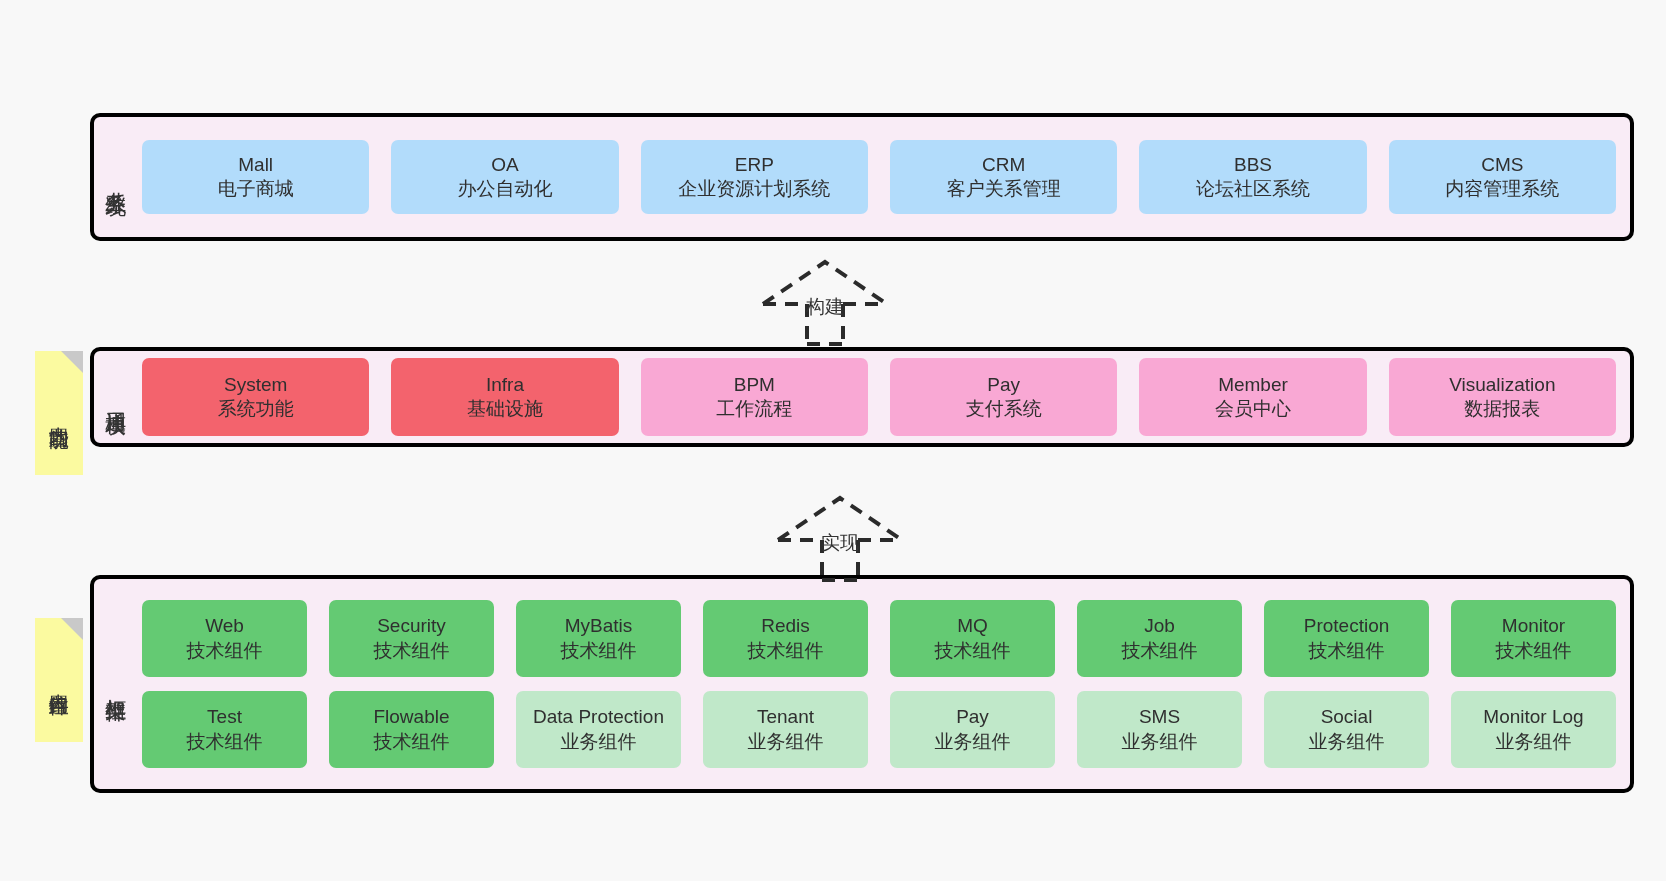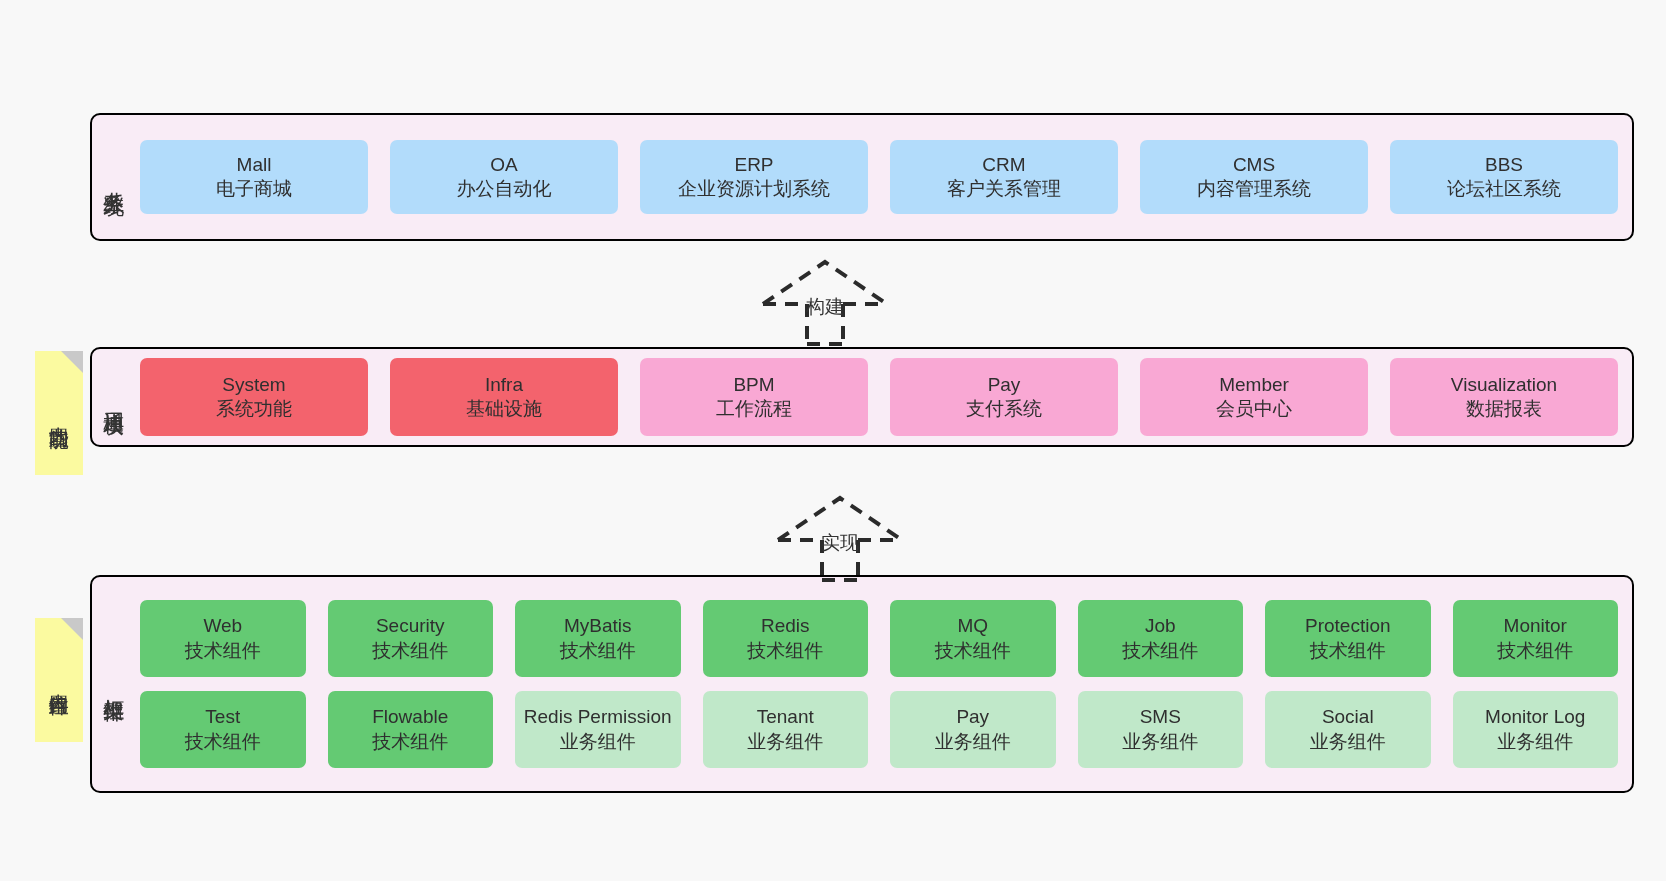--- a/index.html
+++ b/index.html
@@ -18,21 +18,21 @@
 
   .canvas {
     position: absolute;
     inset: 0;
   }
 
   
   .layer {
     position: absolute;
     box-sizing: border-box;
-    border: 2px solid #000000;
+    border: 4px solid #000000;
     border-radius: 10px;
     background: #f9ecf6;
     display: flex;
     align-items: stretch;
   }
   .layer-title {
     flex: 0 0 auto;
     width: 44px;
     display: flex;
     align-items: center;
@@ -154,26 +154,26 @@
         </div>
         <div class="card h-blue">
           <span class="t1">ERP</span>
           <span class="t2">企业资源计划系统</span>
         </div>
         <div class="card h-blue">
           <span class="t1">CRM</span>
           <span class="t2">客户关系管理</span>
         </div>
         <div class="card h-blue">
+          <span class="t1">BBS</span>
+          <span class="t2">论坛社区系统</span>
+        </div>
+        <div class="card h-blue">
           <span class="t1">CMS</span>
           <span class="t2">内容管理系统</span>
-        </div>
-        <div class="card h-blue">
-          <span class="t1">BBS</span>
-          <span class="t2">论坛社区系统</span>
         </div>
       </div>
     </div>
   </div>
 
   <div class="connector" style="left:755px; top:256px; width:150px; height:90px;">
     <svg width="150" height="90" viewBox="0 0 150 90" aria-hidden="true">
       <g fill="none" stroke="#2b2b2b" stroke-width="4" stroke-dasharray="13,9" stroke-linecap="butt">
         <path d="M 8 48 L 70 6 L 132 48"></path>
         <path d="M 8 48 L 52 48"></path>
@@ -282,21 +282,21 @@
       <div class="row">
         <div class="card h-green">
           <span class="t1">Test</span>
           <span class="t2">技术组件</span>
         </div>
         <div class="card h-green">
           <span class="t1">Flowable</span>
           <span class="t2">技术组件</span>
         </div>
         <div class="card h-lgreen">
-          <span class="t1">Redis Permission</span>
+          <span class="t1">Data Protection</span>
           <span class="t2">业务组件</span>
         </div>
         <div class="card h-lgreen">
           <span class="t1">Tenant</span>
           <span class="t2">业务组件</span>
         </div>
         <div class="card h-lgreen">
           <span class="t1">Pay</span>
           <span class="t2">业务组件</span>
         </div>

